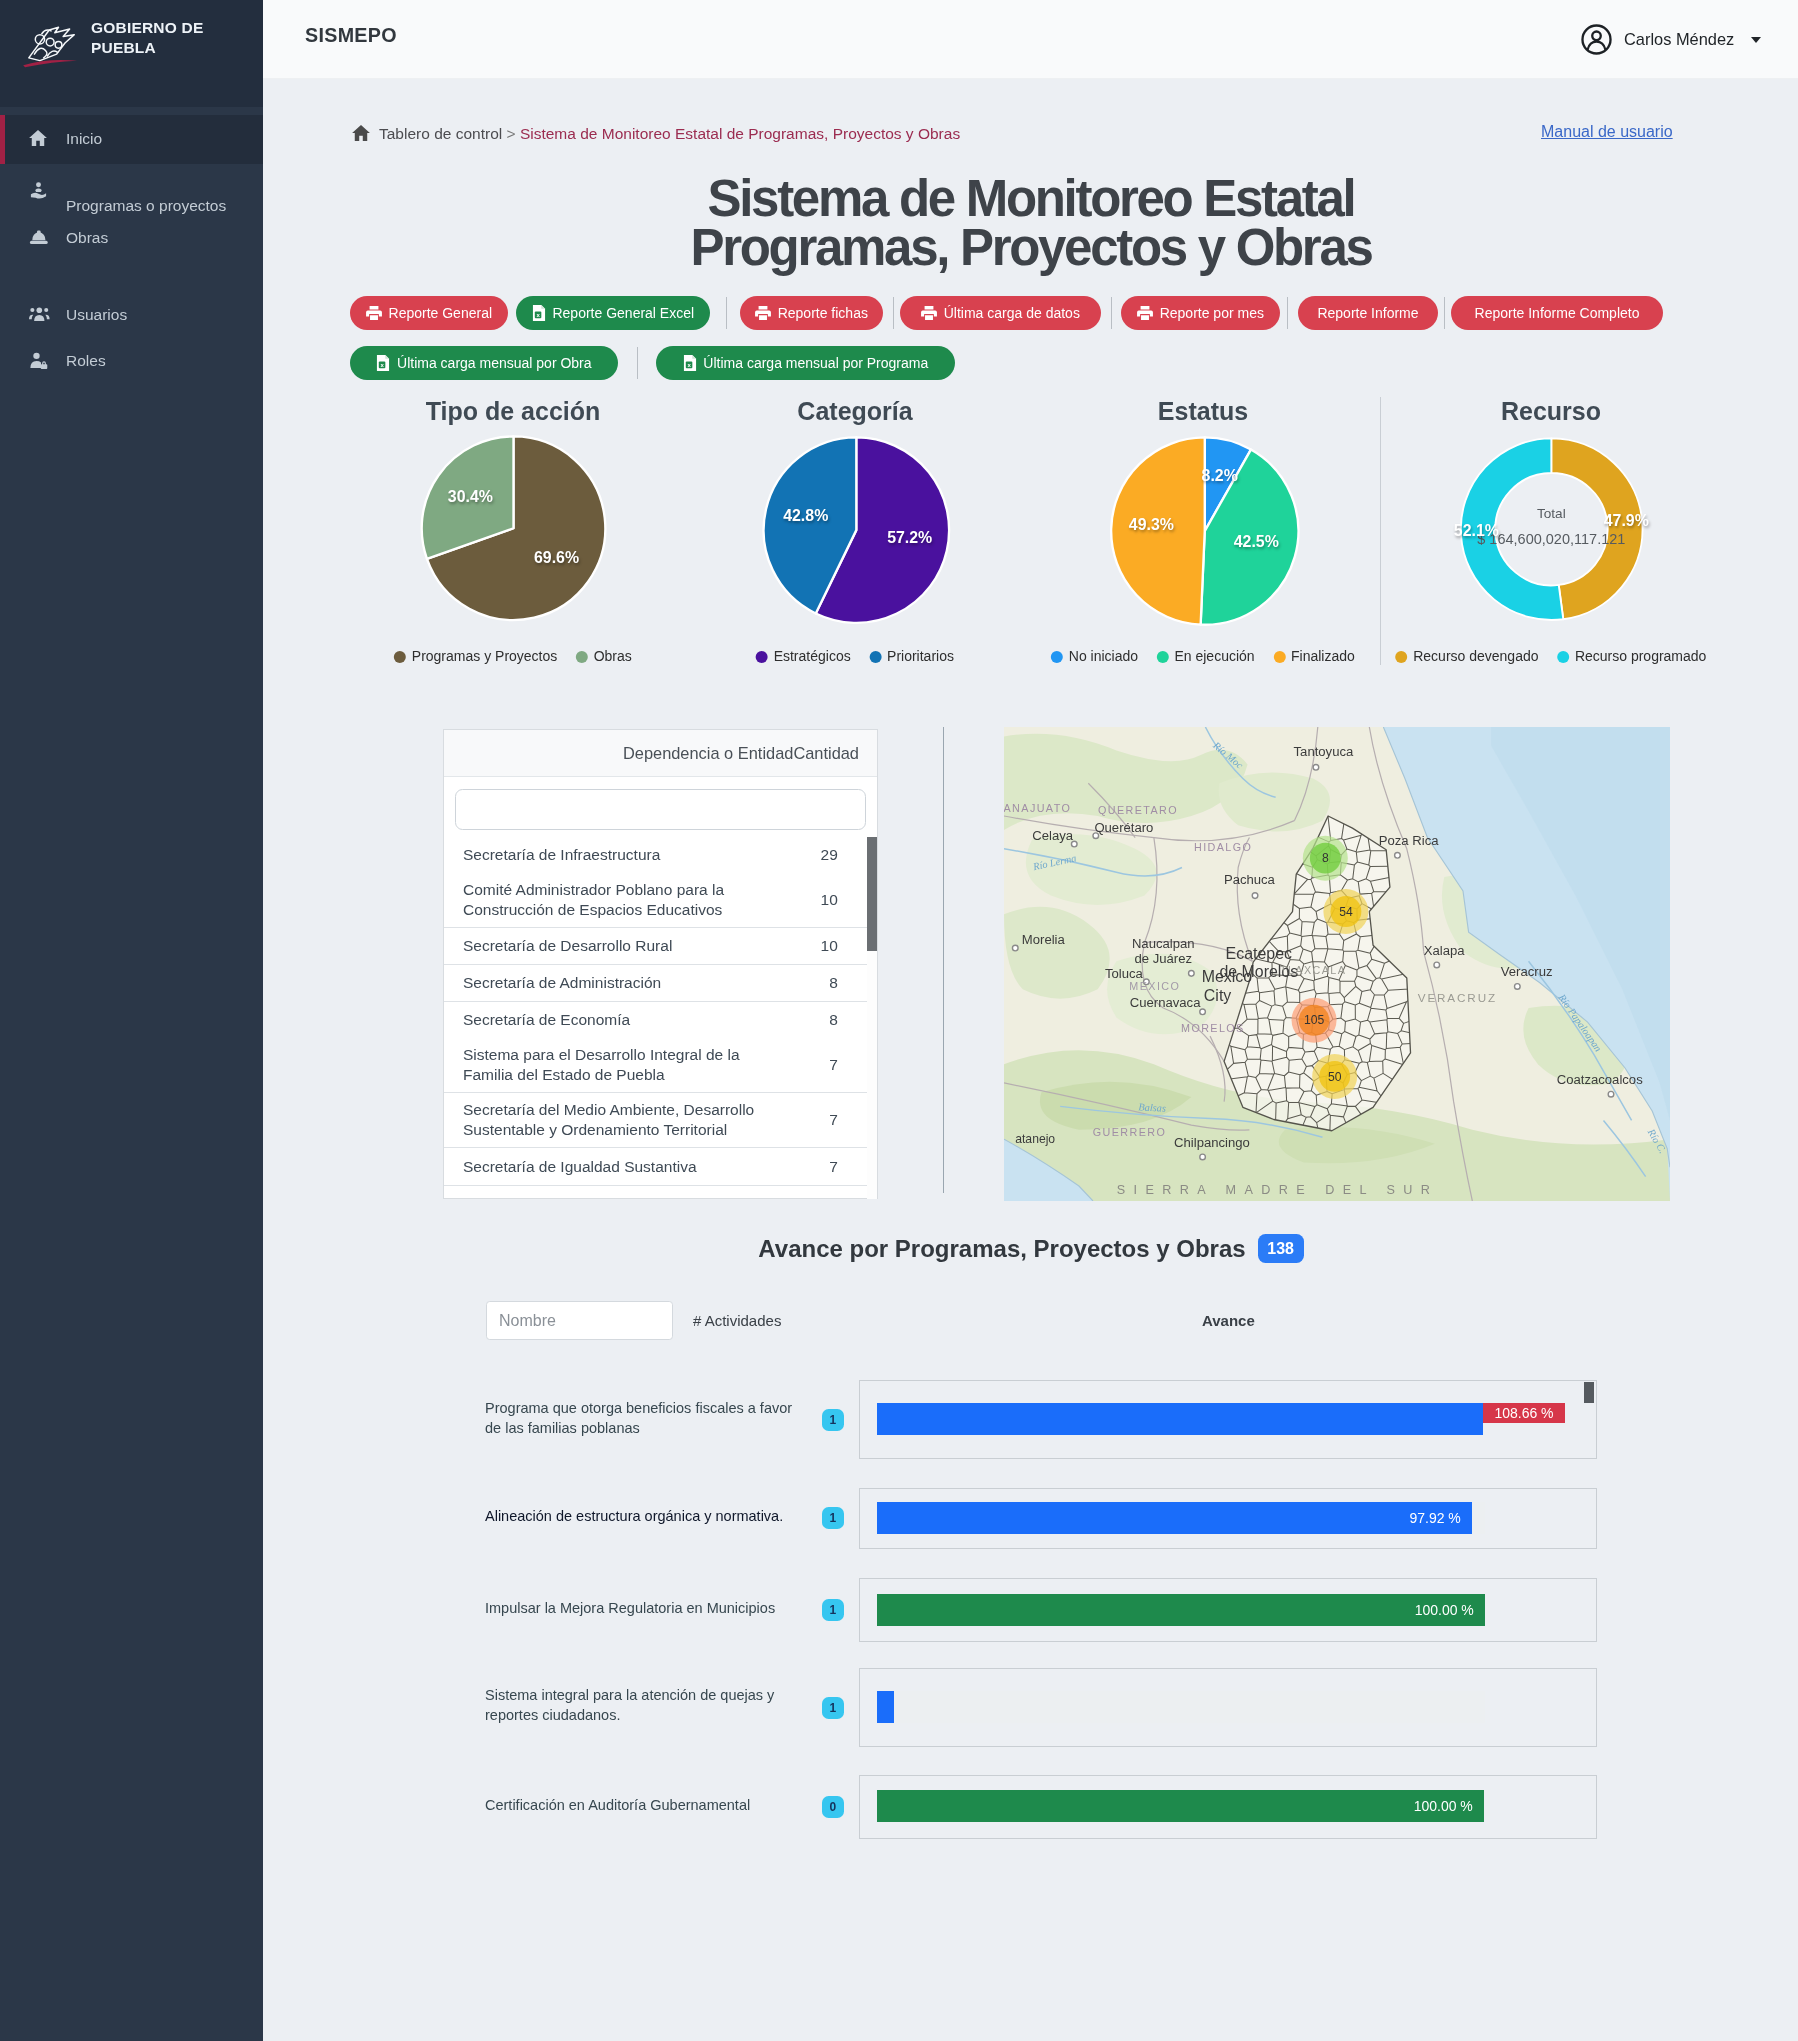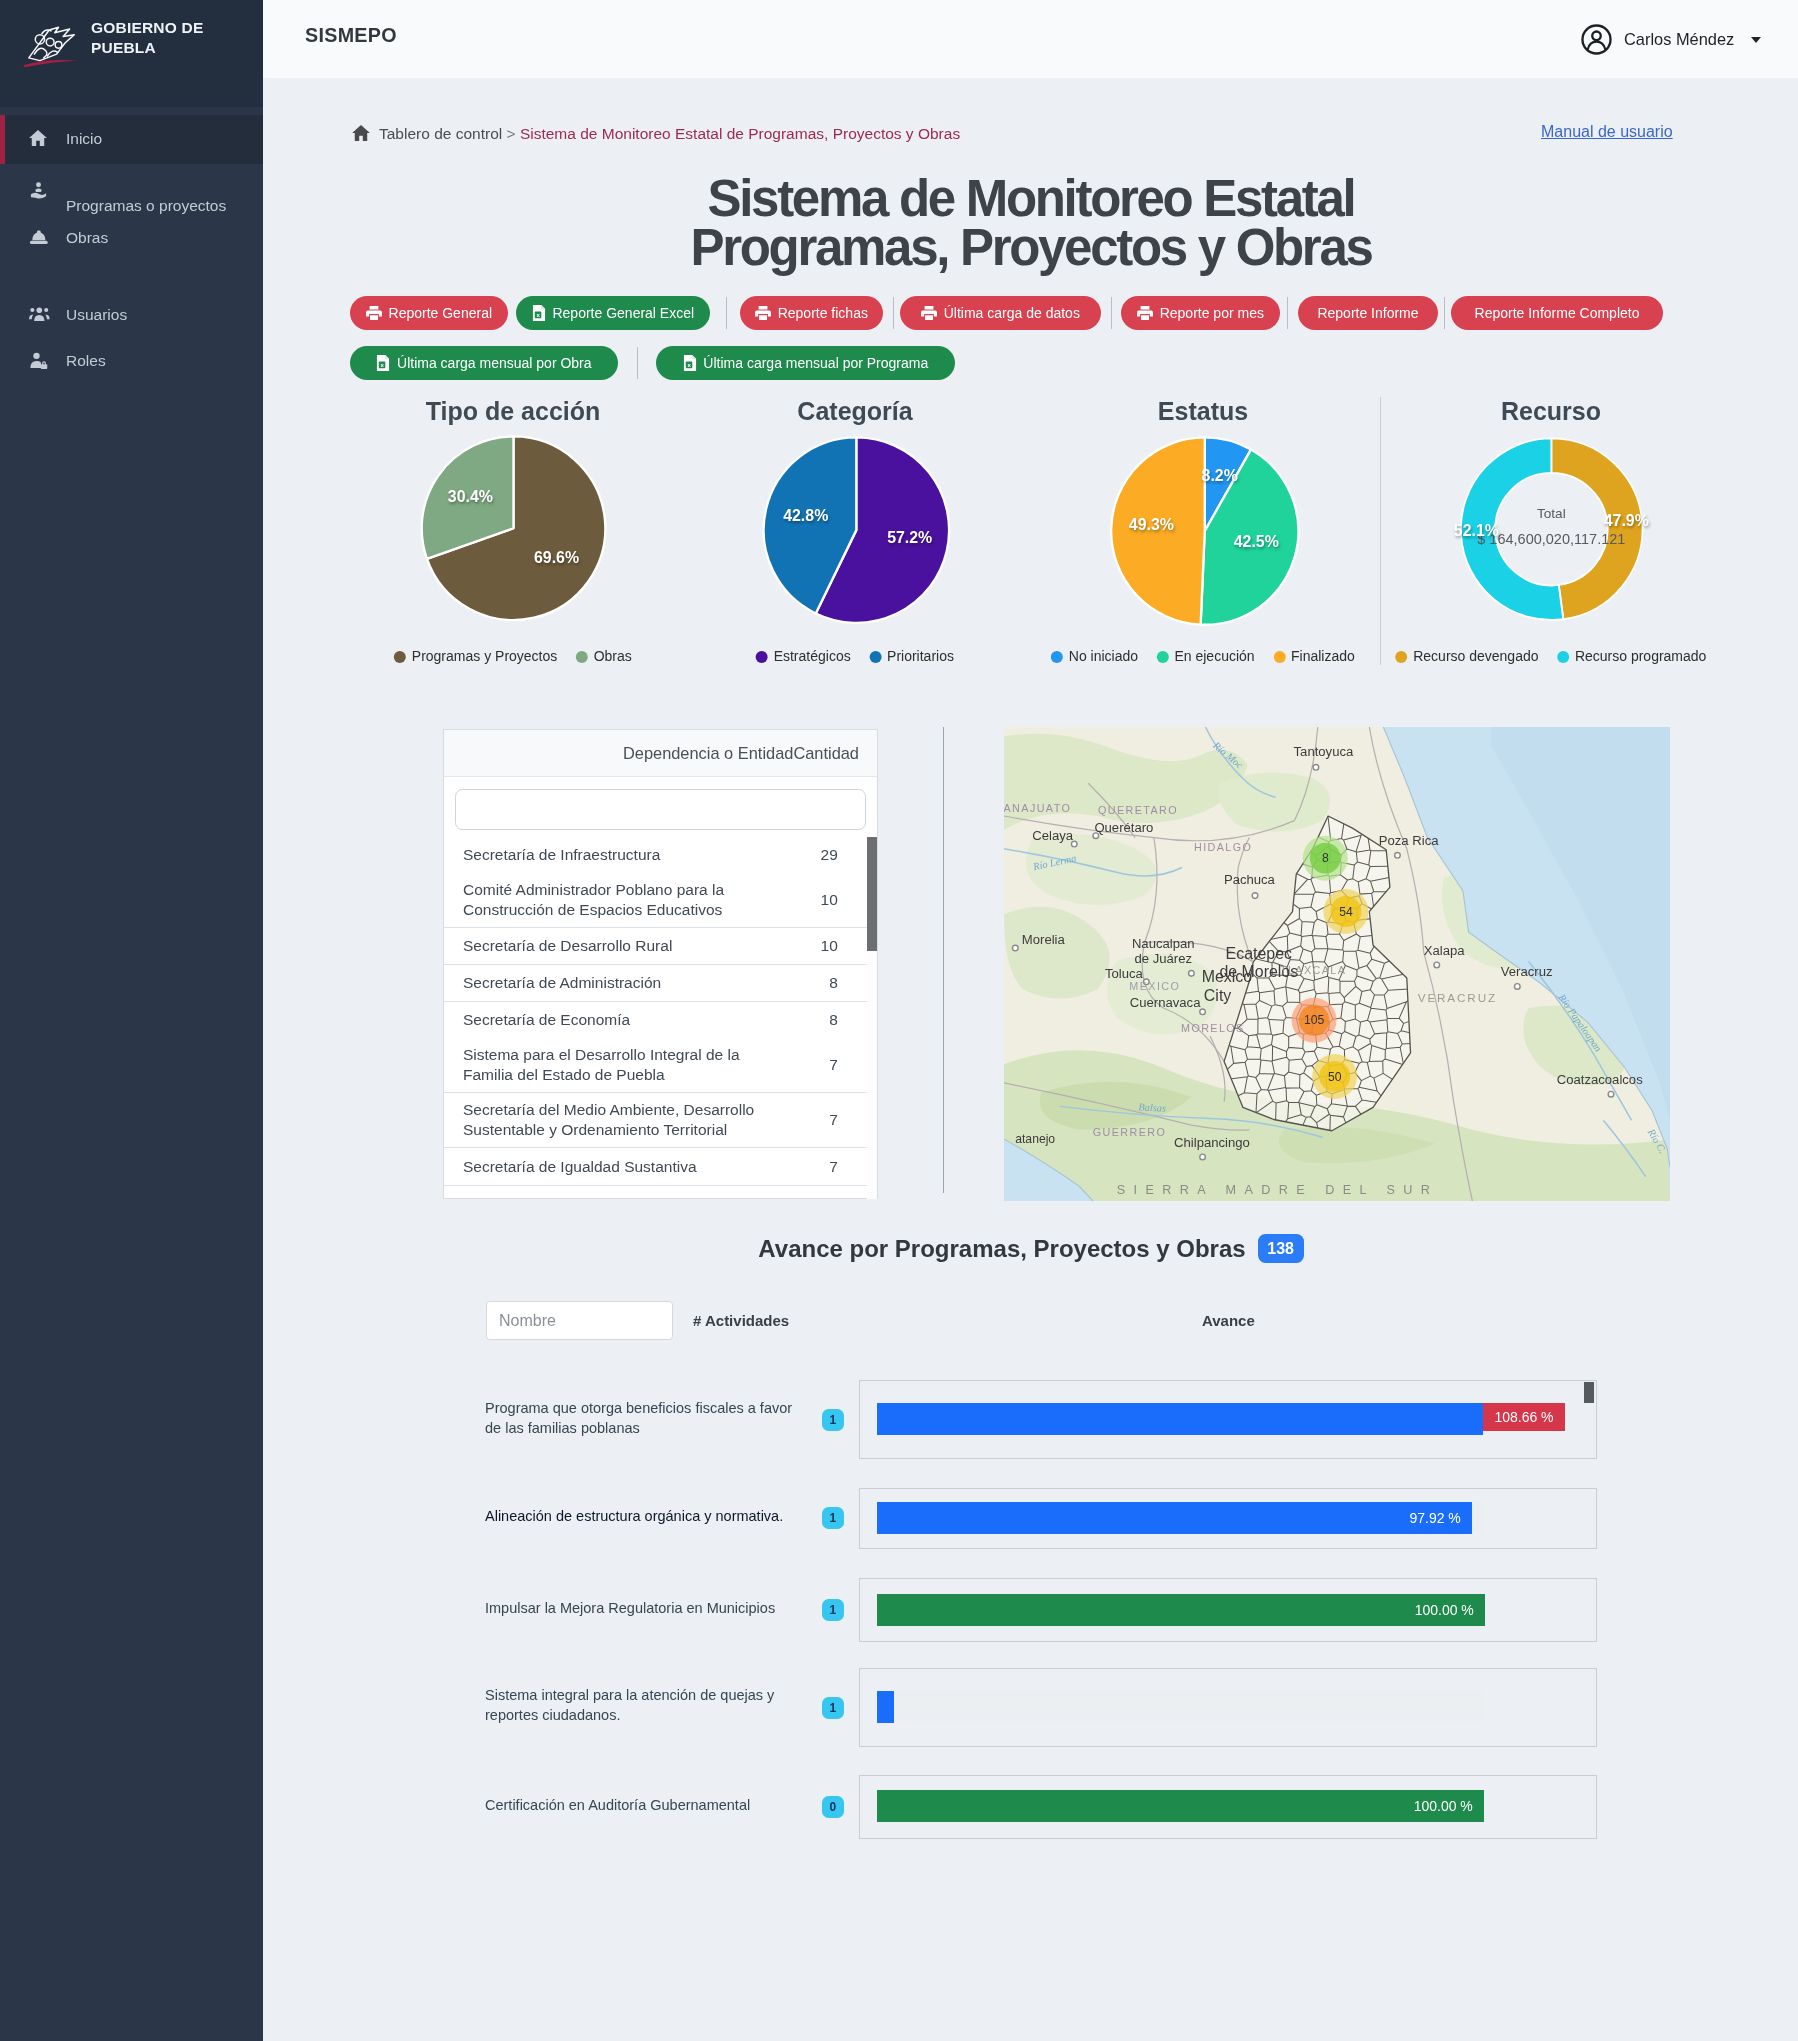--- a/index.html
+++ b/index.html
@@ -326,28 +326,28 @@
     <text x="331" y="317.5" font-size="13" fill="#333" text-anchor="middle" font-family="Liberation Sans">105</text>
     <circle cx="353" cy="373" r="24" fill="rgba(241,211,87,0.7)"></circle>
     <circle cx="353" cy="373" r="16.5" fill="rgba(240,194,12,0.75)"></circle>
     <text x="353" y="377.5" font-size="13" fill="#333" text-anchor="middle" font-family="Liberation Sans">50</text>
   </svg>
 <div class="abs" style="left:263px;top:1234px;width:1536px;display:flex;align-items:center;justify-content:center;gap:12px">
   <span style="font-size:24px;font-weight:bold;color:#32383e">Avance por Programas, Proyectos y Obras</span>
   <span style="width:46px;height:29px;background:#2b7cf7;border-radius:7.5px;color:#fff;font-size:16px;font-weight:bold;display:flex;align-items:center;justify-content:center">138</span>
 </div>
 <div class="abs" style="left:486px;top:1301px;width:187px;height:39px;background:#fff;border:0.9px solid #d4d9de;border-radius:3.7px;display:flex;align-items:center;padding-left:12px;font-size:16px;color:#8a9097">Nombre</div>
-<div class="abs" style="left:693px;top:1312px;font-size:15px;font-weight:bold;color:#3a4047"># Actividades</div>
+<div class="abs" style="left:693px;top:1312px;font-size:15px;font-weight:normal;color:#3a4047"># Actividades</div>
 <div class="abs" style="left:1202px;top:1312px;font-size:15px;font-weight:bold;color:#3a4047">Avance</div>
 <div class="abs" style="left:485px;top:1399px;width:319px;font-size:14.5px;color:#37474f;line-height:19.7px">Programa que otorga beneficios fiscales a favor<br>de las familias poblanas</div>
 <div class="abs" style="left:822px;top:1409px;width:21.5px;height:21.5px;background:#36c6f0;border-radius:6.6px;color:#15335c;font-size:12px;font-weight:bold;display:flex;align-items:center;justify-content:center">1</div>
 <div class="abs" style="left:859px;top:1380px;width:738px;height:79px;border:0.9px solid #c9ced3"></div>
 <div class="abs" style="left:877px;top:1403px;width:608px;height:32px;background:#eceff1"></div>
 <div class="abs" style="left:877px;top:1403px;width:606px;height:32px;background:#1a6dfa"></div>
-<div class="abs" style="left:1483px;top:1403px;width:82px;height:28px;background:#d63649;color:#fff;font-size:14px;display:flex;align-items:center;justify-content:center">108.66 %</div>
+<div class="abs" style="left:1483px;top:1403px;width:82px;height:20px;background:#d63649;color:#fff;font-size:14px;display:flex;align-items:center;justify-content:center">108.66 %</div>
 <div class="abs" style="left:485px;top:1507px;width:319px;font-size:14.5px;color:#0f172a;line-height:19.7px">Alineación de estructura orgánica y normativa.</div>
 <div class="abs" style="left:822px;top:1507px;width:21.5px;height:21.5px;background:#36c6f0;border-radius:6.6px;color:#15335c;font-size:12px;font-weight:bold;display:flex;align-items:center;justify-content:center">1</div>
 <div class="abs" style="left:859px;top:1488px;width:738px;height:61px;border:0.9px solid #c9ced3"></div>
 <div class="abs" style="left:877px;top:1502px;width:608px;height:32px;background:#eceff1"></div>
 <div class="abs" style="left:877px;top:1502px;width:595px;height:32px;background:#1a6dfa;color:#fff;font-size:14px;display:flex;align-items:center;justify-content:flex-end">
     <span style="margin-right:11.2px">97.92 %</span>
   </div>
 <div class="abs" style="left:485px;top:1599px;width:319px;font-size:14.5px;color:#37474f;line-height:19.7px">Impulsar la Mejora Regulatoria en Municipios</div>
 <div class="abs" style="left:822px;top:1599px;width:21.5px;height:21.5px;background:#36c6f0;border-radius:6.6px;color:#15335c;font-size:12px;font-weight:bold;display:flex;align-items:center;justify-content:center">1</div>
 <div class="abs" style="left:859px;top:1578px;width:738px;height:64px;border:0.9px solid #c9ced3"></div>

